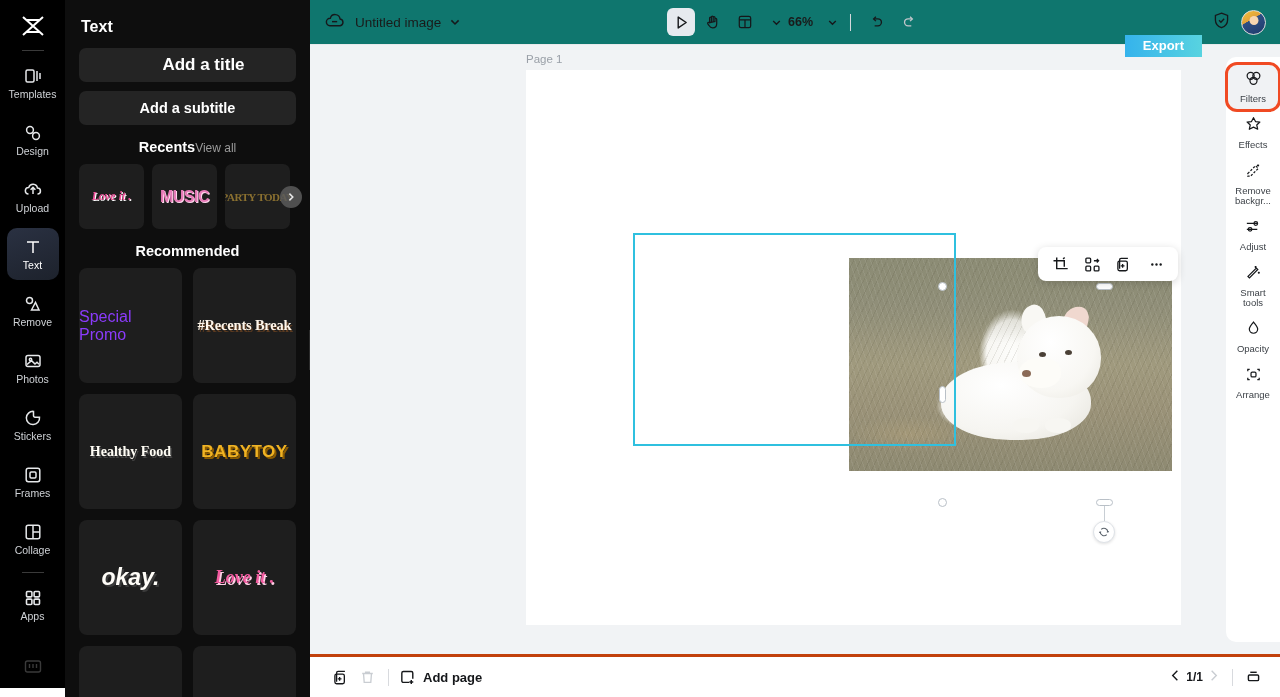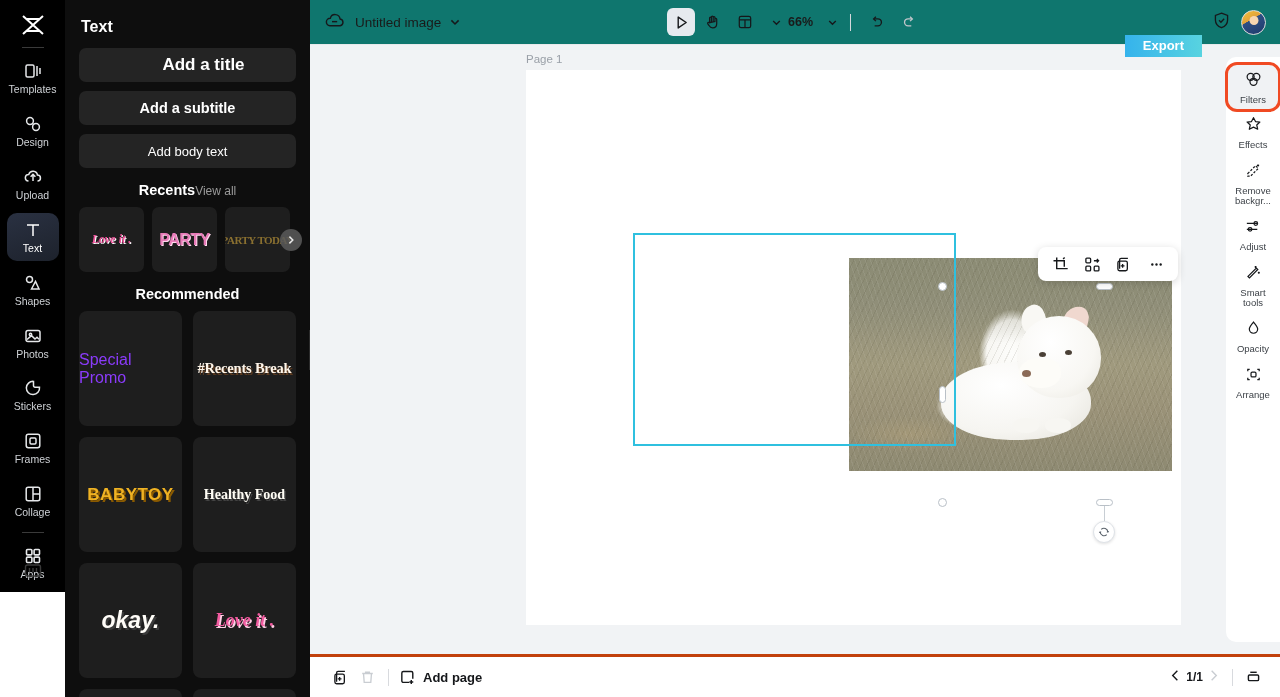--- a/index.html
+++ b/index.html
@@ -6,21 +6,21 @@
   html, body {
     width: 1280px; height: 697px;
     overflow: hidden;
     font-family: "Liberation Sans", sans-serif;
     background: #ffffff;
   }
   .app { position: relative; width: 1280px; height: 697px; display: flex; }
 
   
   .rail {
-    width: 65px; height: 592px; background: #000000;
+    width: 65px; height: 688px; background: #000000;
     display: flex; flex-direction: column; align-items: center;
     padding-top: 8px; flex: 0 0 65px; position: relative;
   }
   .rail-logo { width: 40px; height: 36px; display: flex; align-items: center; justify-content: center; margin-bottom: 4px; }
   .rail-sep { width: 22px; height: 1px; background: #3a3a3a; margin: 2px 0 6px; }
   .rail-item {
     width: 52px; height: 52px; border-radius: 10px;
     display: flex; flex-direction: column; align-items: center; justify-content: center;
     gap: 3px; margin-bottom: 5px; cursor: pointer;
   }
@@ -178,21 +178,21 @@
   
   .rrail {
     position: absolute; right: 0; top: 57px; width: 54px; height: 585px;
     background: #fff; border-radius: 10px 0 0 10px; z-index: 5;
     display: flex; flex-direction: column; align-items: center; padding-top: 8px; gap: 2px;
   }
   .rtool {
     width: 50px; min-height: 44px; border-radius: 8px; display: flex; flex-direction: column;
     align-items: center; justify-content: center; gap: 2px; padding: 4px 1px; cursor: pointer;
   }
-  .rtool.active { background: #f0f2f4; justify-content: flex-end; }
+  .rtool.active { background: #f0f2f4; }
   .rtool.highlight { outline: 3px solid #f04a23; border-radius: 9px; }
   .rtool-label { font-size: 9.5px; color: #3d4248; text-align: center; line-height: 1.1; }
 </style>
 </head>
 <body>
 
 <div class="app">
 
   <div class="rail">
     <div class="rail-logo">
@@ -242,21 +242,21 @@
       <span class="rail-label">Text</span>
     </div>
 
     <div class="rail-item">
       <span>
         <svg width="20" height="20" viewBox="0 0 20 20" fill="none" stroke="#e6e8ea" stroke-width="1.5">
           <circle cx="6.5" cy="6.5" r="3"></circle>
             <path d="M11.5 16 L15.5 8.5 L19 16 Z" transform="translate(-3,0)"></path>
         </svg>
       </span>
-      <span class="rail-label">Shapes</span>
+      <span class="rail-label">Remove</span>
     </div>
 
     <div class="rail-item">
       <span>
         <svg width="20" height="20" viewBox="0 0 20 20" fill="none" stroke="#e6e8ea" stroke-width="1.5">
           <rect x="3" y="4.5" width="14" height="11" rx="2"></rect>
             <circle cx="7.5" cy="8.5" r="1.2"></circle>
             <path d="M4 13.5 L8.5 9.6 L12 13 L14 11.3 L16 13.3"></path>
         </svg>
       </span>
@@ -314,33 +314,32 @@
         </svg>
       </span>
     </div>
   </div>
 
   <div class="panel">
     <div class="panel-title">Text</div>
 
     <button class="add-btn t1">Add a title</button>
     <button class="add-btn t2">Add a subtitle</button>
-    <button class="add-btn t3">Add body text</button>
 
     <div class="sec-head">
       <span class="sec-title">Recents</span>
       <span class="sec-link">View all</span>
     </div>
 
     <div class="recents">
       <div class="recent-card">
         <span class="r1">Love it .</span>
       </div>
       <div class="recent-card">
-        <span class="r2">PARTY</span>
+        <span class="r2">MUSIC</span>
       </div>
       <div class="recent-card">
         <span class="r3">PARTY TODAY</span>
       </div>
       <div class="rec-next">
         <svg width="10" height="10" viewBox="0 0 10 10" fill="none" stroke="#e8e8e8" stroke-width="1.5">
             <path d="M3.4 1.6 6.8 5 3.4 8.4"></path>
           </svg>
       </div>
     </div>
@@ -350,24 +349,24 @@
     </div>
 
     <div class="grid2">
       <div class="tpl-card">
           <span class="g1">Special Promo</span>
         </div>
       <div class="tpl-card">
           <span class="g2">#Recents Break</span>
         </div>
       <div class="tpl-card">
+          <span class="g3">Healthy Food</span>
+        </div>
+      <div class="tpl-card">
           <span class="g4">BABYTOY</span>
-        </div>
-      <div class="tpl-card">
-          <span class="g3">Healthy Food</span>
         </div>
       <div class="tpl-card">
           <span class="g5">okay.</span>
         </div>
       <div class="tpl-card">
           <span class="g6">Love it .</span>
         </div>
       <div class="tpl-card">
           <span></span>
         </div>

